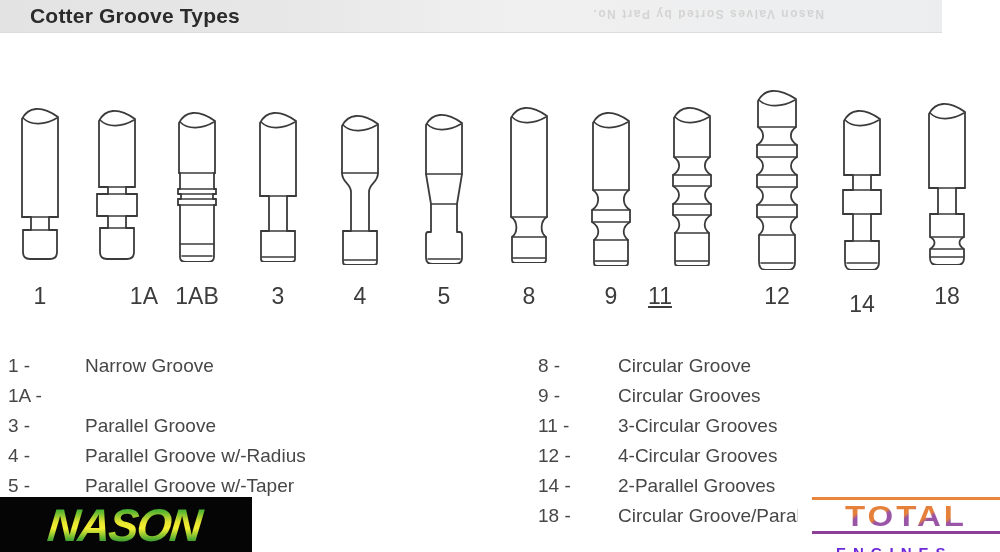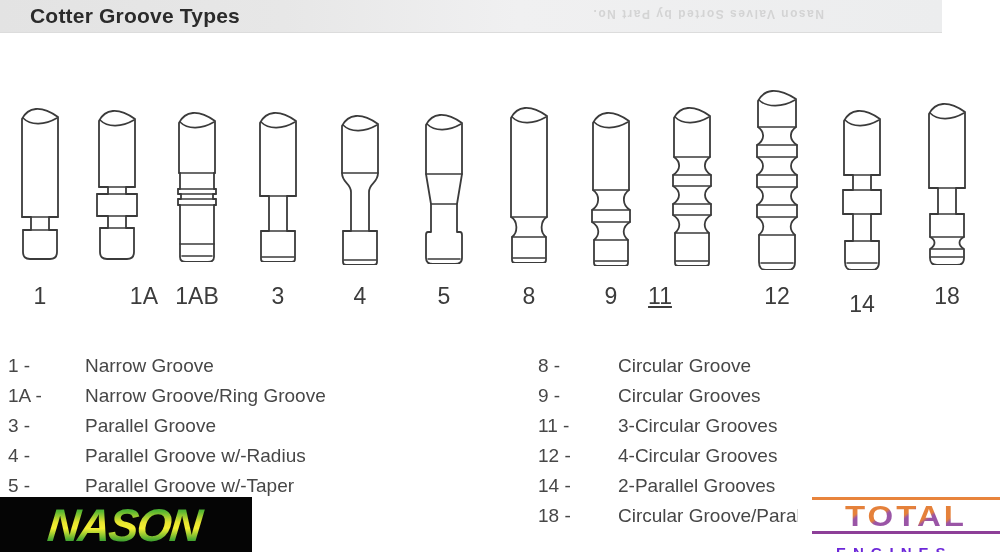--- a/index.html
+++ b/index.html
@@ -195,21 +195,20 @@
     <div class="valve-num" style="left: 915px;">18</div>
   </div>
 
 <div class="legend-col" id="legend-left">
     <div class="lrow">
       <span class="lnum">1 -</span>
       <span class="llabel">Narrow Groove</span>
     </div>
     <div class="lrow">
       <span class="lnum">1A -</span>
-      <span class="llabel">Narrow Groove/Ring Groove</span>
     </div>
     <div class="lrow">
       <span class="lnum">3 -</span>
       <span class="llabel">Parallel Groove</span>
     </div>
     <div class="lrow">
       <span class="lnum">4 -</span>
       <span class="llabel">Parallel Groove w/-Radius</span>
     </div>
     <div class="lrow">

